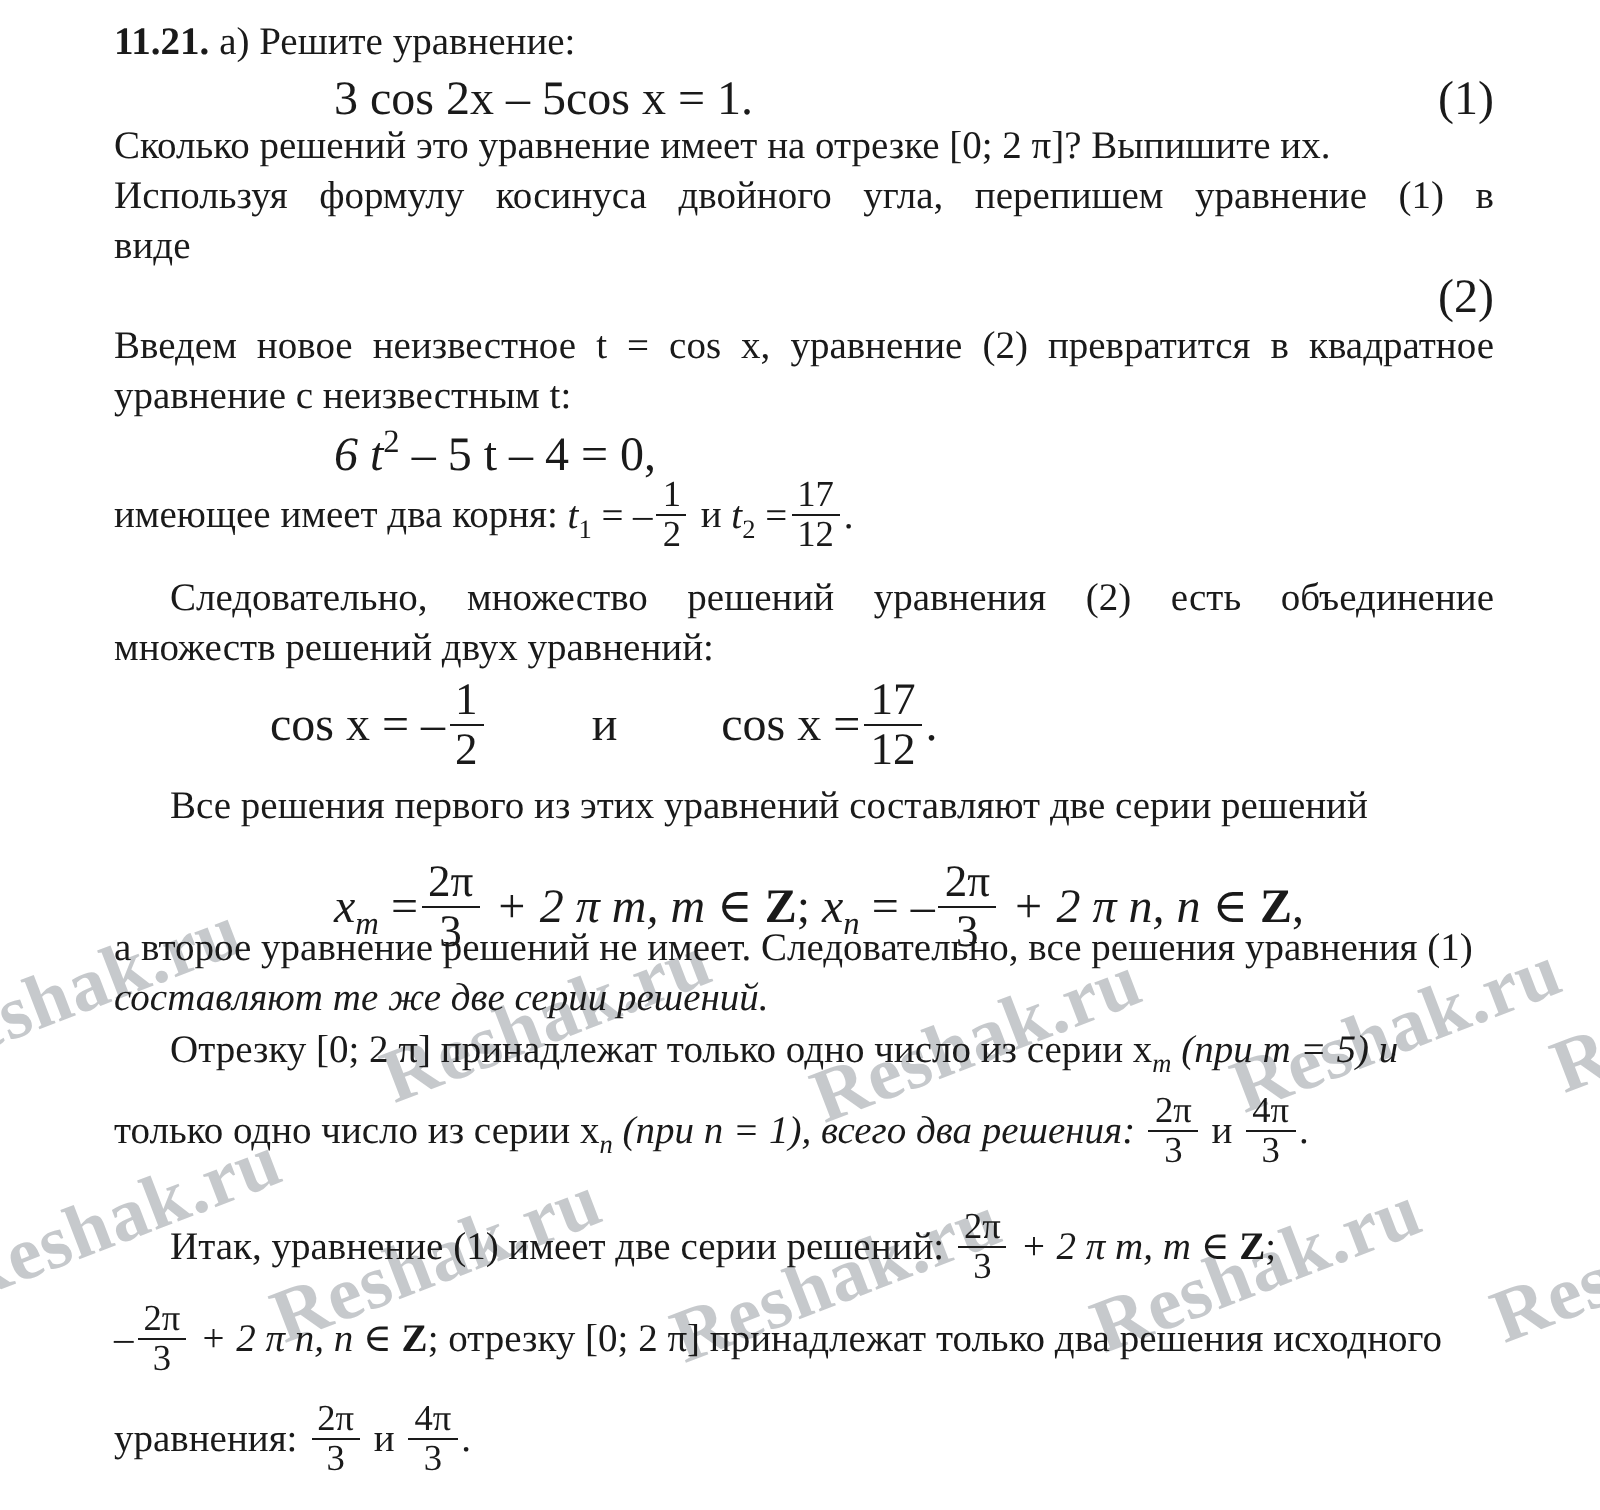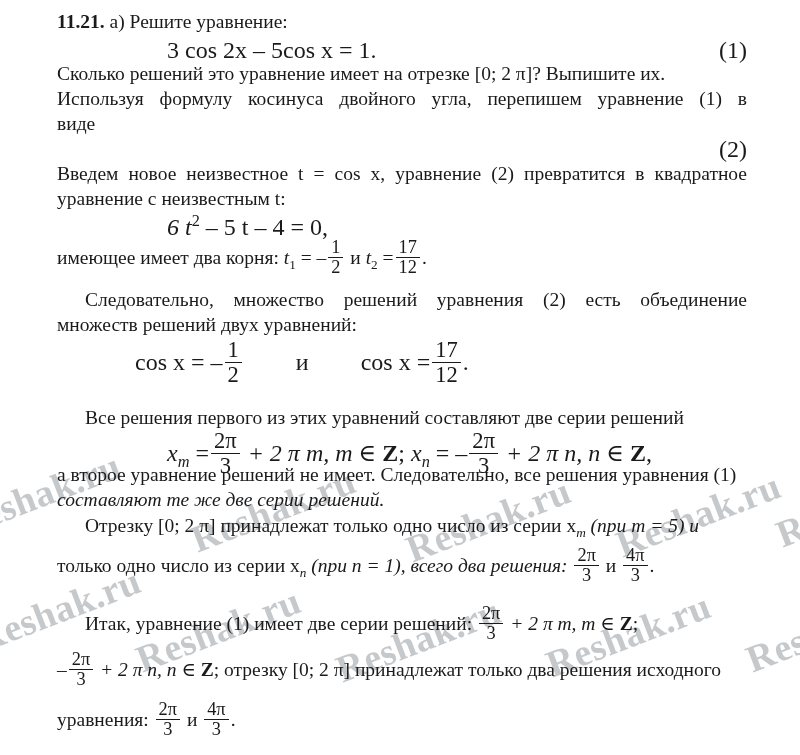--- a/index.html
+++ b/index.html
@@ -181,21 +181,21 @@
         </span>
         <span style="display:inline-block;width:40px;"></span>
         <span>и</span>
         <span style="display:inline-block;width:40px;"></span>
         <span class="nowrap">
           <span>cos x =</span><span class="frac"><span class="num">17</span><span class="den">12</span></span><span>.</span>
         </span>
       </span>
     </div>
 
-    <div class="block" style="top:406px;">
+    <div class="block" style="top:392px;">
       <div class="para">
         <span class="indent"></span><span>Все решения первого из этих уравнений составляют две серии решений</span>
       </div>
     </div>
 
     <div class="eq-line" style="top:429px;">
       <span class="eq-inner" style="margin-left:110px;">
         <span class="it">x</span><span class="sub it">m</span>
         <span>=</span><span class="frac"><span class="num">2π</span><span class="den">3</span></span>
         <span class="it">+ 2 π m, m ∈</span> <span class="bb">Z</span><span>; </span><span class="it">x</span><span class="sub it">n</span>

